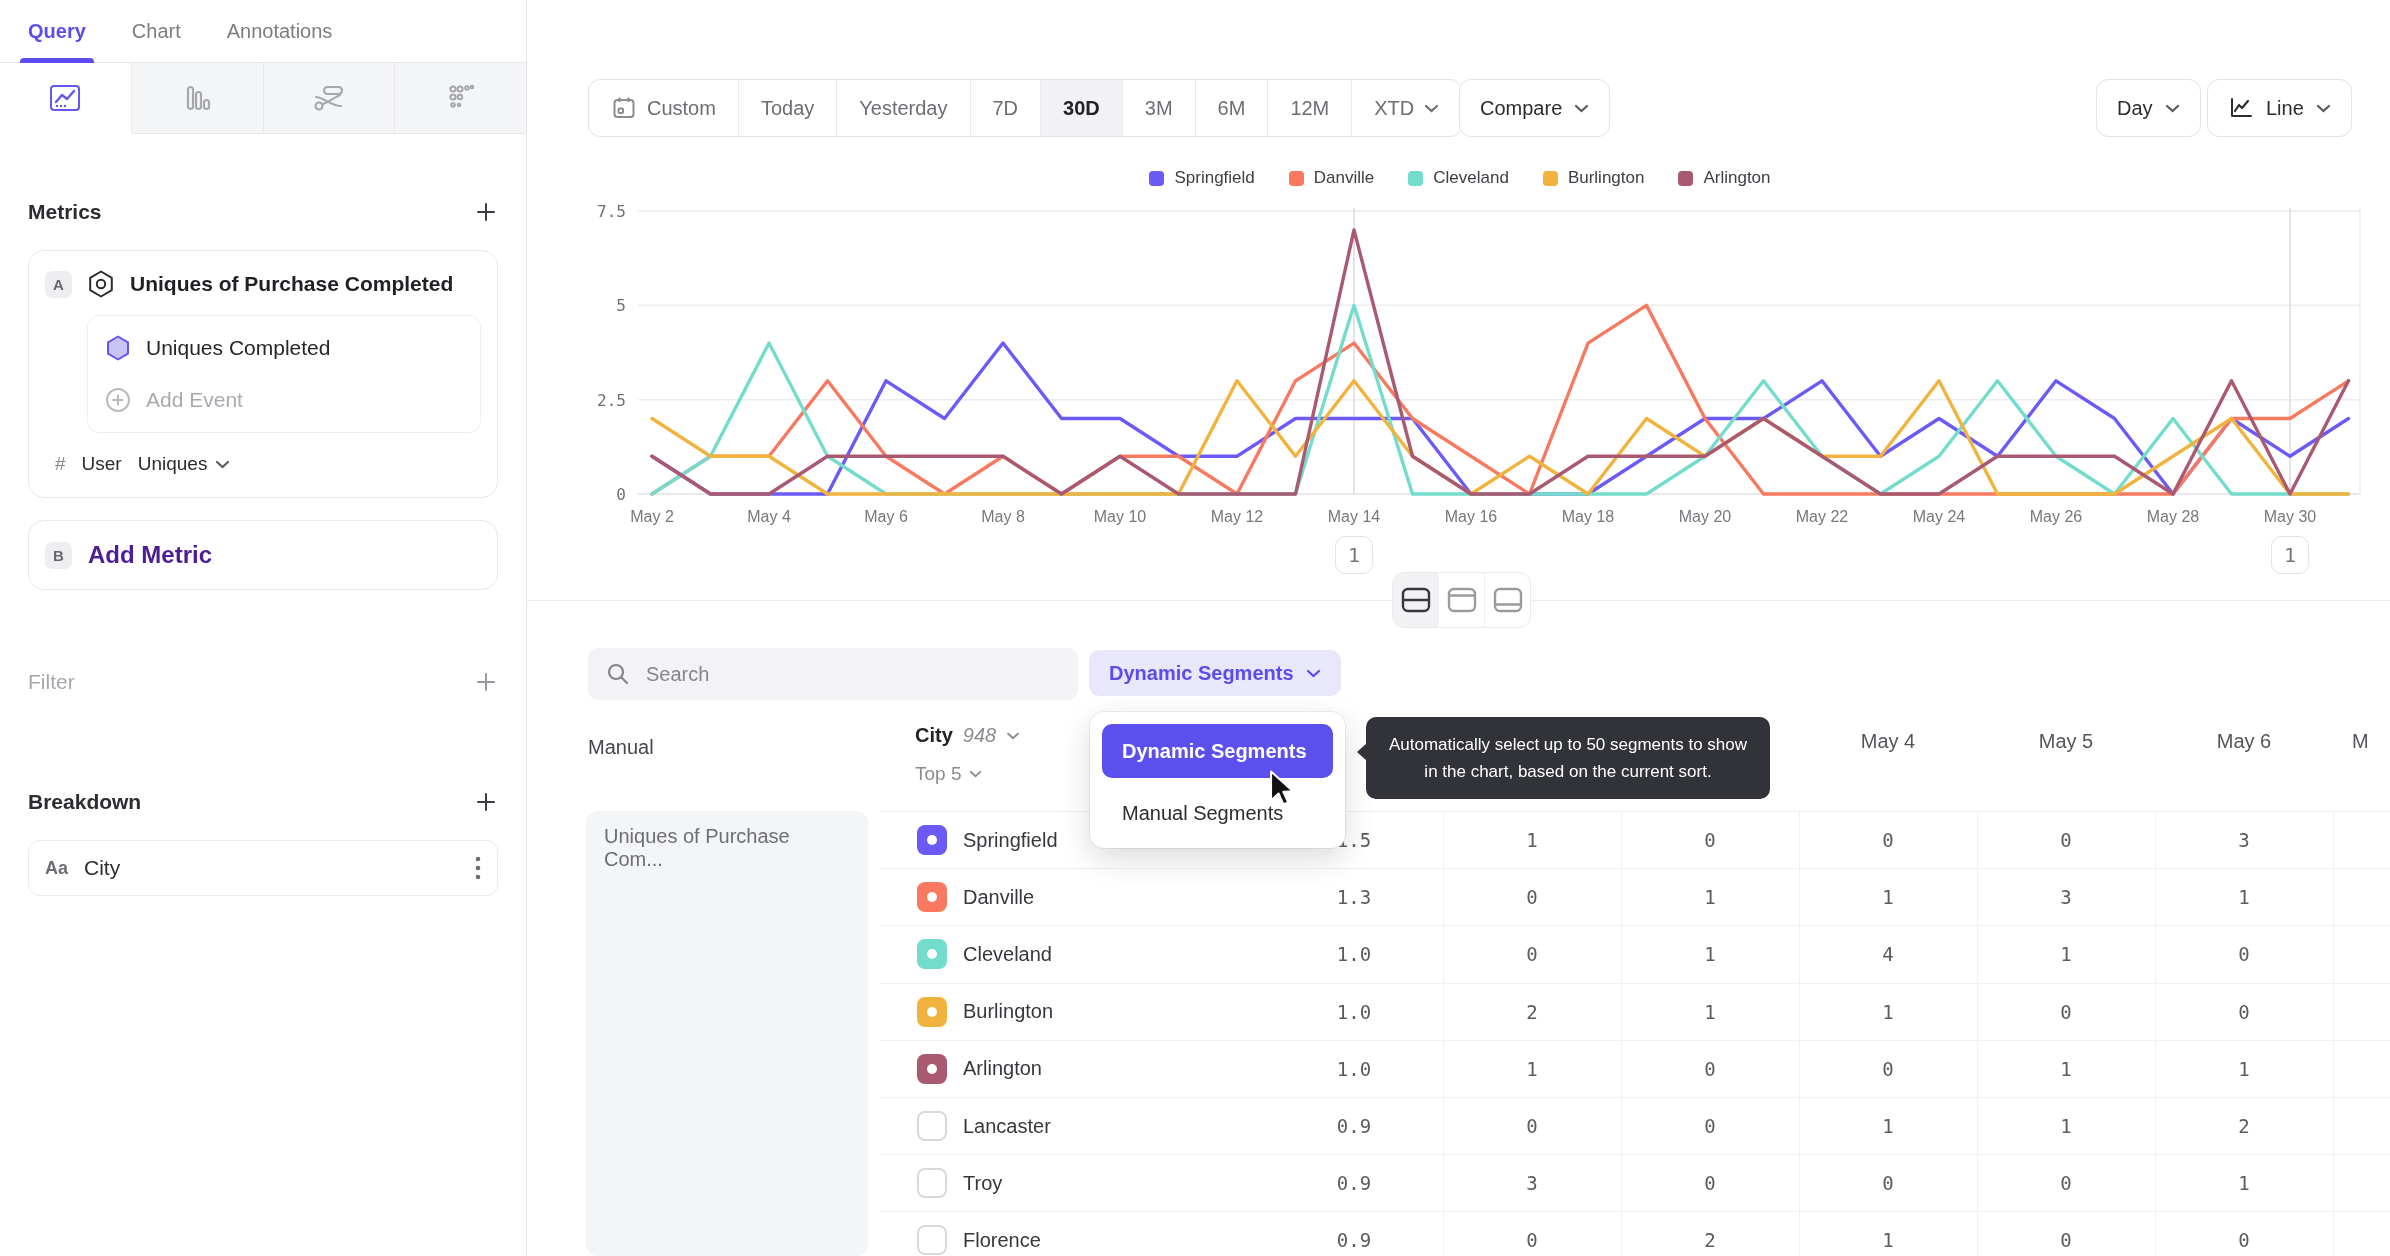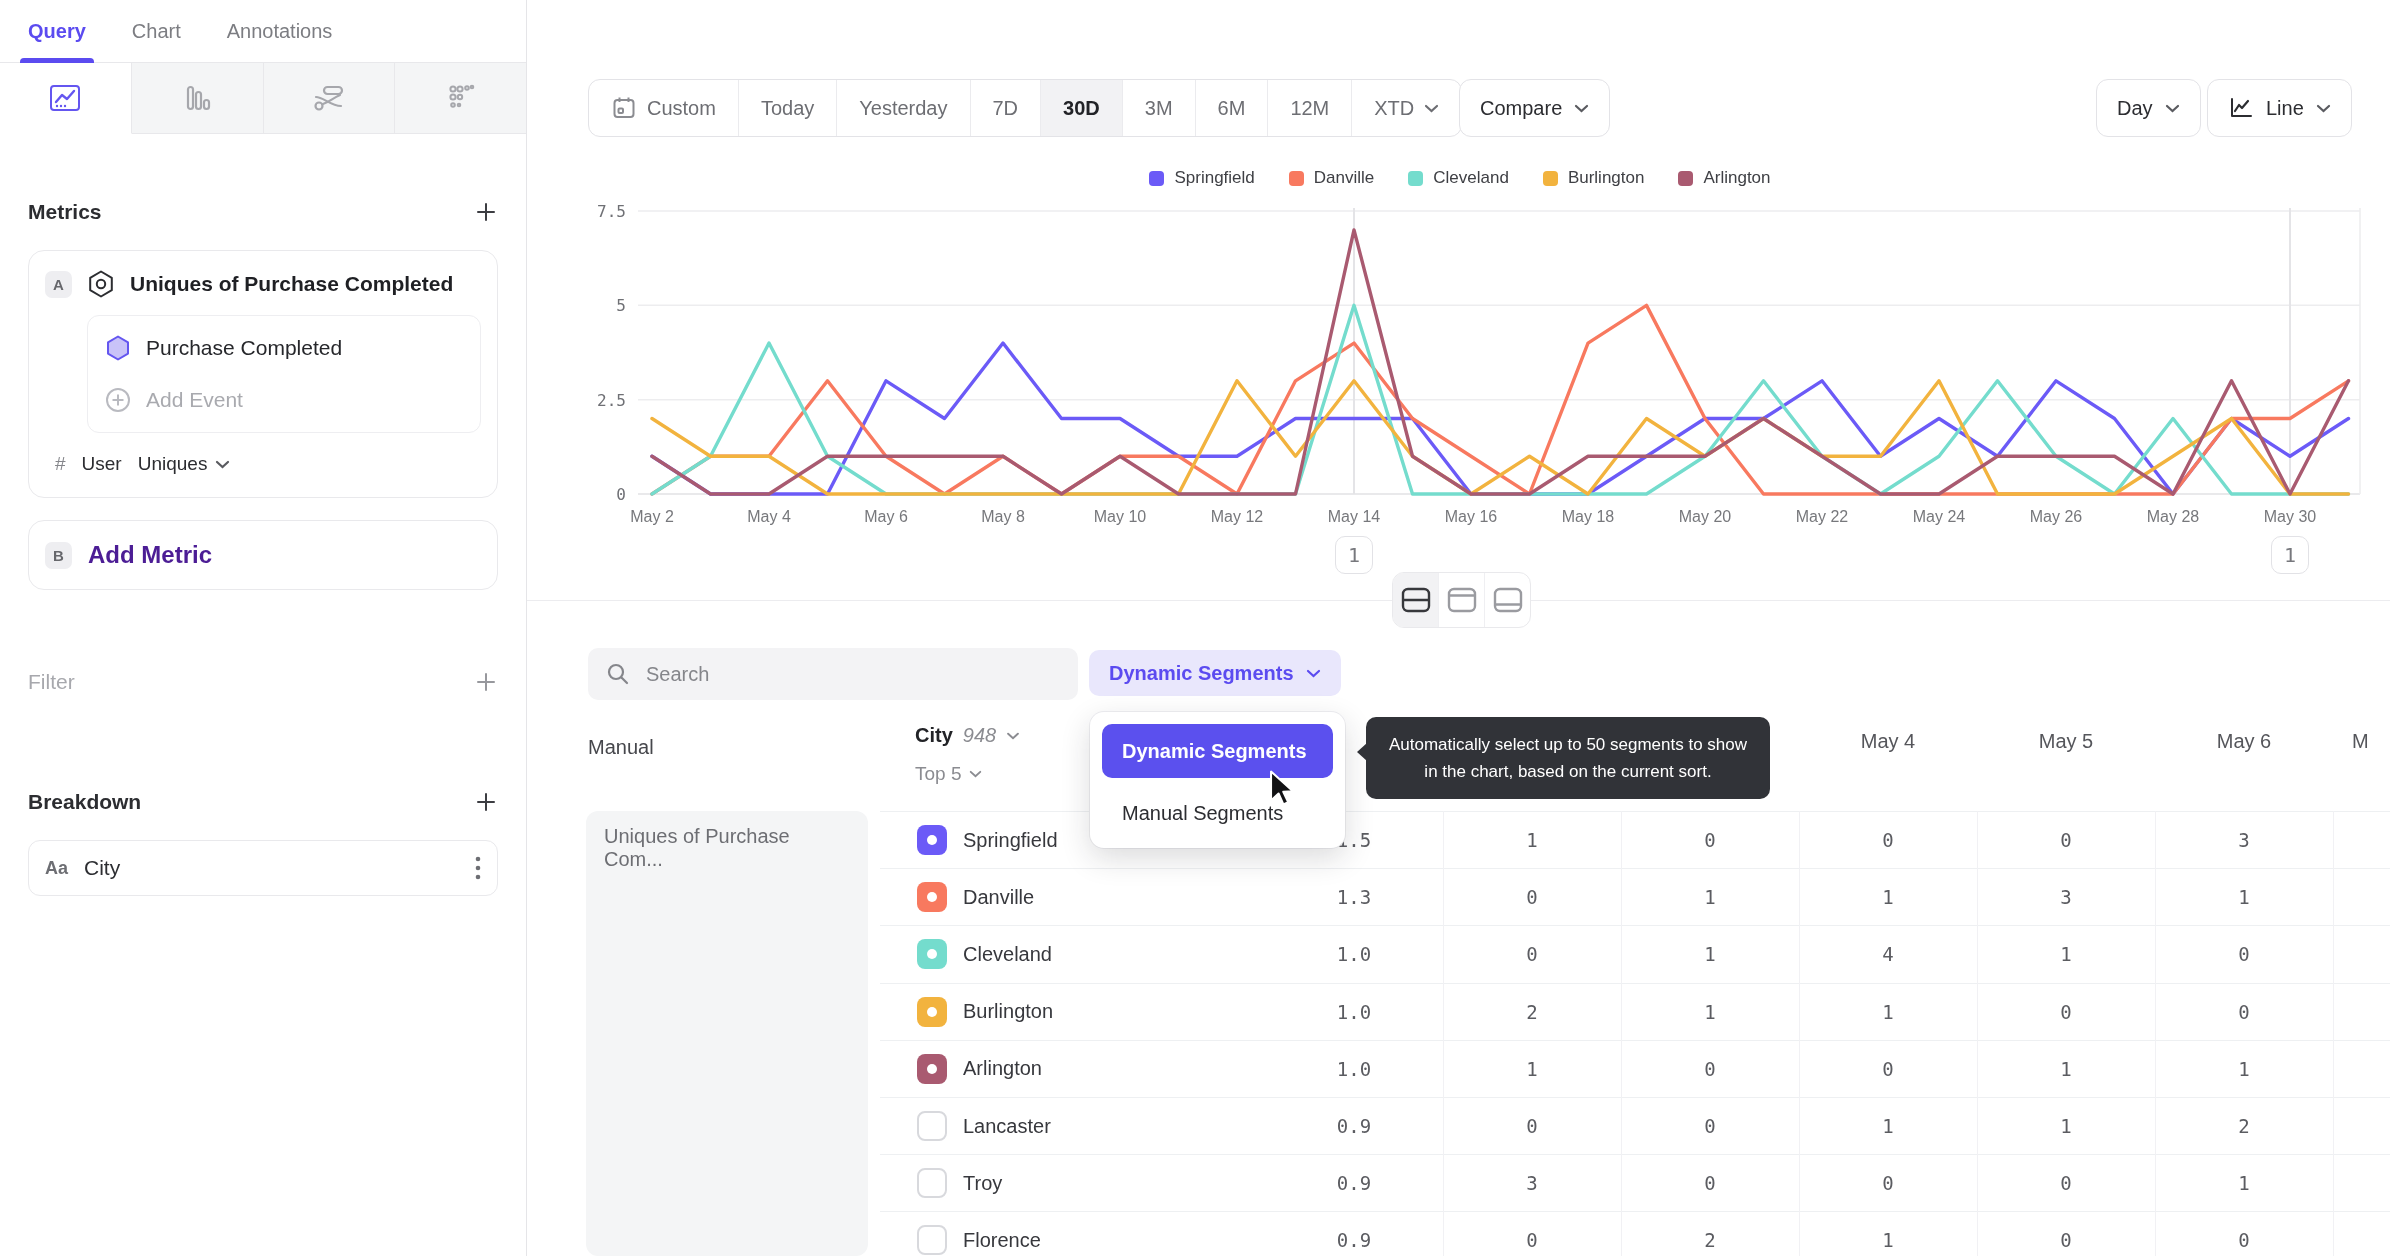--- a/index.html
+++ b/index.html
@@ -169,21 +169,21 @@
         </span>
         <div class="ma-title">Uniques of Purchase Completed</div>
       </div>
       <div class="inner-card">
         <div class="event-row">
           <span>
             <svg width="28" height="28" viewBox="0 0 28 28">
               <polygon points="14,2.5 24,8.4 24,19.6 14,25.5 4,19.6 4,8.4" fill="#c9c3f8" stroke="#6456f0" stroke-width="2" stroke-linejoin="round"></polygon>
             </svg>
           </span>
-          <span>Purchase Completed</span>
+          <span>Uniques Completed</span>
         </div>
         <div class="event-row addevent">
           <span>
             <svg width="28" height="28" viewBox="0 0 28 28" fill="none" stroke="#b9bac0" stroke-width="2">
                 <circle cx="14" cy="14" r="11"></circle>
                 <line x1="14" y1="8.5" x2="14" y2="19.5"></line>
                 <line x1="8.5" y1="14" x2="19.5" y2="14"></line>
               </svg>
           </span>
           <span>Add Event</span>

